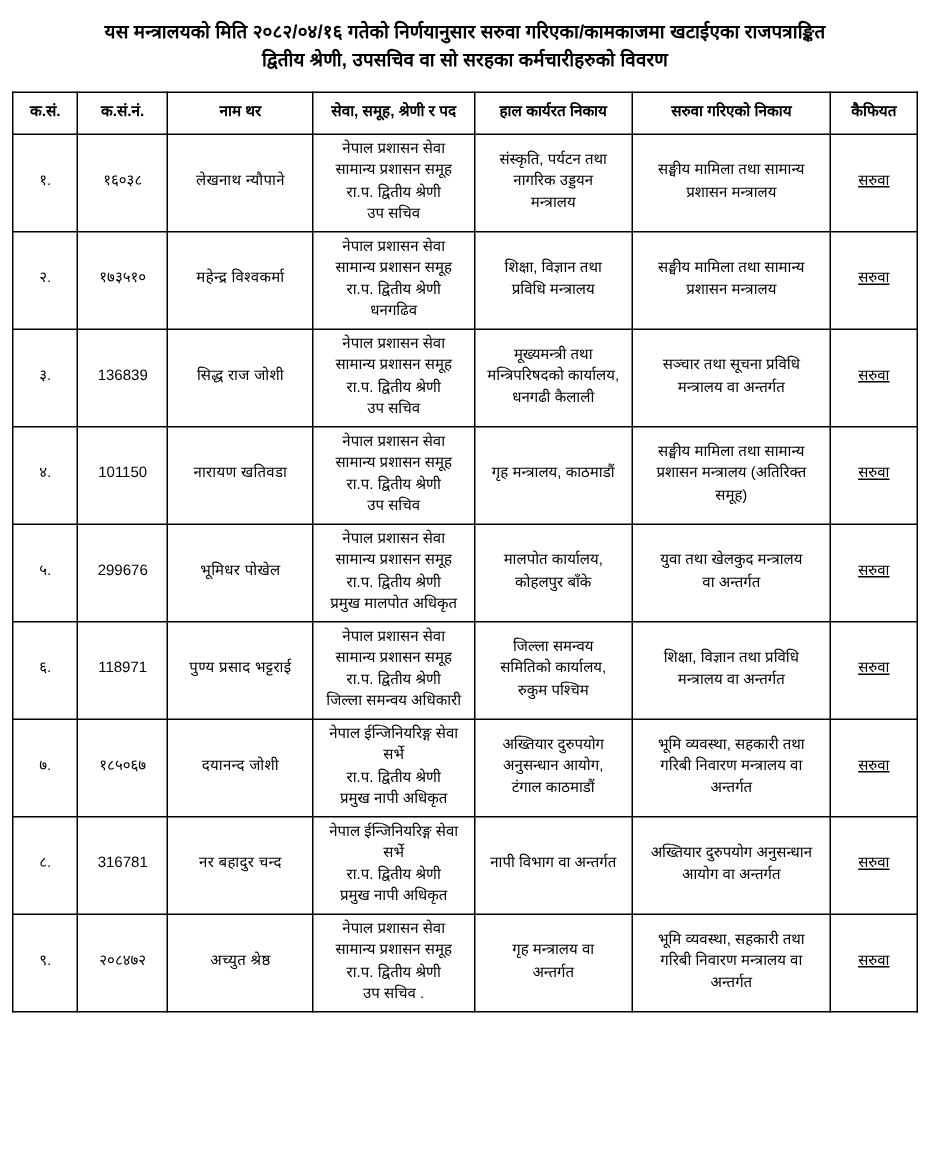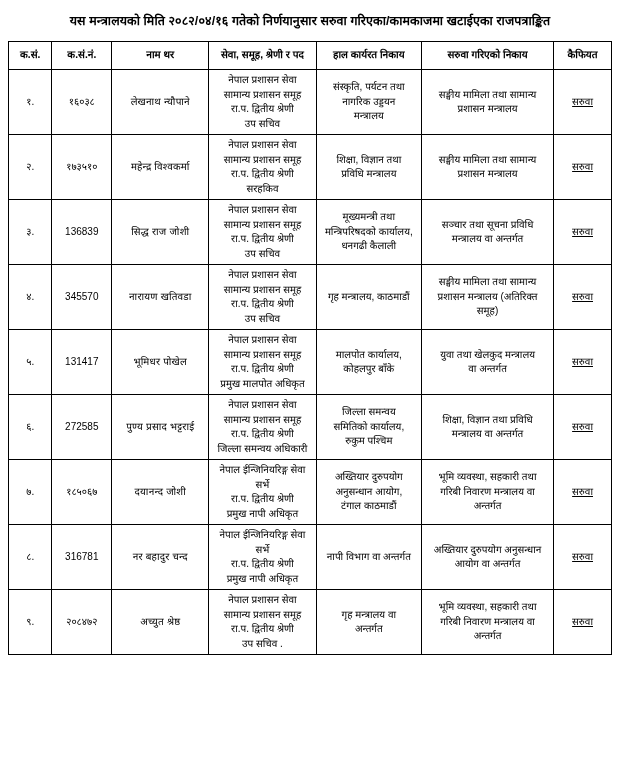--- a/index.html
+++ b/index.html
@@ -70,20 +70,21 @@
   td.rem { font-size: 10px; text-decoration: underline; }
   .ml { display: block; }
 </style>
 </head>
 <body>
 
 <div class="page">
 
   <div class="doc-title">
     <span class="line">यस मन्त्रालयको मिति २०८२/०४/१६ गतेको निर्णयानुसार सरुवा गरिएका/कामकाजमा खटाईएका राजपत्राङ्कित</span>
+    <span class="line">द्वितीय श्रेणी, उपसचिव वा सो सरहका कर्मचारीहरुको विवरण</span>
   </div>
 
   <table class="main">
     <colgroup>
       <col class="c-sn">
         <col class="c-kan">
         <col class="c-name">
         <col class="c-serv">
       <col class="c-cur">
         <col class="c-new">
@@ -123,21 +124,21 @@
           <td class="rem">सरुवा</td>
         </tr>
         <tr>
           <td class="sn">२.</td>
           <td class="kan">१७३५१०</td>
           <td class="name">महेन्द्र विश्वकर्मा</td>
           <td class="serv">
             <span class="ml">नेपाल प्रशासन सेवा</span>
             <span class="ml">सामान्य प्रशासन समूह</span>
             <span class="ml">रा.प. द्वितीय श्रेणी</span>
-            <span class="ml">सरहकिव</span>
+            <span class="ml">धनगढिव</span>
           </td>
           <td class="cur">
             <span class="ml">शिक्षा, विज्ञान तथा</span>
             <span class="ml">प्रविधि मन्त्रालय</span>
           </td>
           <td class="new">
             <span class="ml">सङ्घीय मामिला तथा सामान्य</span>
             <span class="ml">प्रशासन मन्त्रालय</span>
           </td>
           <td class="rem">सरुवा</td>
@@ -158,61 +159,61 @@
             <span class="ml">धनगढी कैलाली</span>
           </td>
           <td class="new">
             <span class="ml">सञ्चार तथा सूचना प्रविधि</span>
             <span class="ml">मन्त्रालय वा अन्तर्गत</span>
           </td>
           <td class="rem">सरुवा</td>
         </tr>
         <tr>
           <td class="sn">४.</td>
-          <td class="kan">345570</td>
+          <td class="kan">101150</td>
           <td class="name">नारायण खतिवडा</td>
           <td class="serv">
             <span class="ml">नेपाल प्रशासन सेवा</span>
             <span class="ml">सामान्य प्रशासन समूह</span>
             <span class="ml">रा.प. द्वितीय श्रेणी</span>
             <span class="ml">उप सचिव</span>
           </td>
           <td class="cur">
             <span class="ml">गृह मन्त्रालय, काठमाडौं</span>
           </td>
           <td class="new">
             <span class="ml">सङ्घीय मामिला तथा सामान्य</span>
             <span class="ml">प्रशासन मन्त्रालय (अतिरिक्त</span>
             <span class="ml">समूह)</span>
           </td>
           <td class="rem">सरुवा</td>
         </tr>
         <tr>
           <td class="sn">५.</td>
-          <td class="kan">131417</td>
+          <td class="kan">299676</td>
           <td class="name">भूमिधर पोखेल</td>
           <td class="serv">
             <span class="ml">नेपाल प्रशासन सेवा</span>
             <span class="ml">सामान्य प्रशासन समूह</span>
             <span class="ml">रा.प. द्वितीय श्रेणी</span>
             <span class="ml">प्रमुख मालपोत अधिकृत</span>
           </td>
           <td class="cur">
             <span class="ml">मालपोत कार्यालय,</span>
             <span class="ml">कोहलपुर बाँके</span>
           </td>
           <td class="new">
             <span class="ml">युवा तथा खेलकुद मन्त्रालय</span>
             <span class="ml">वा अन्तर्गत</span>
           </td>
           <td class="rem">सरुवा</td>
         </tr>
         <tr>
           <td class="sn">६.</td>
-          <td class="kan">272585</td>
+          <td class="kan">118971</td>
           <td class="name">पुण्य प्रसाद भट्टराई</td>
           <td class="serv">
             <span class="ml">नेपाल प्रशासन सेवा</span>
             <span class="ml">सामान्य प्रशासन समूह</span>
             <span class="ml">रा.प. द्वितीय श्रेणी</span>
             <span class="ml">जिल्ला समन्वय अधिकारी</span>
           </td>
           <td class="cur">
             <span class="ml">जिल्ला समन्वय</span>
             <span class="ml">समितिको कार्यालय,</span>

